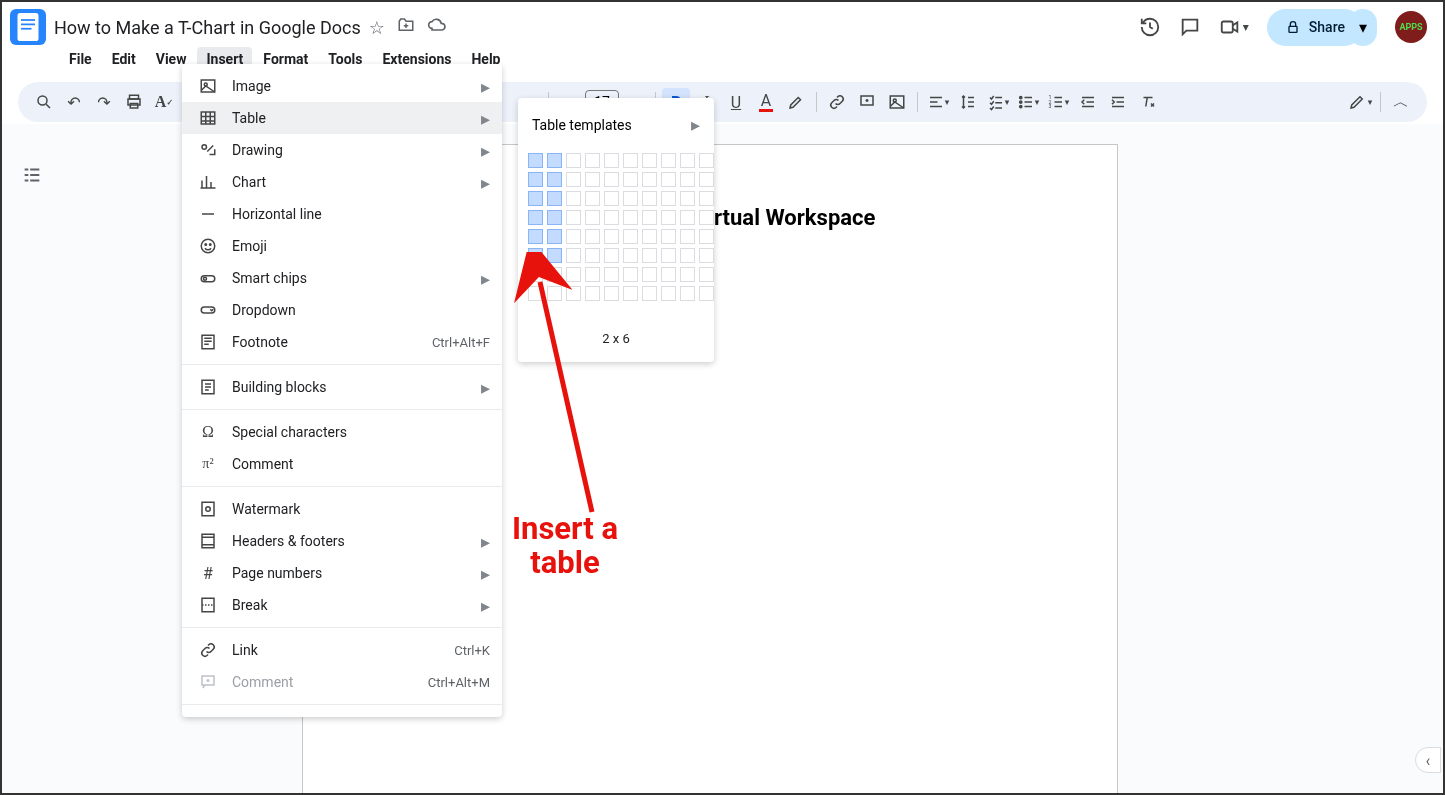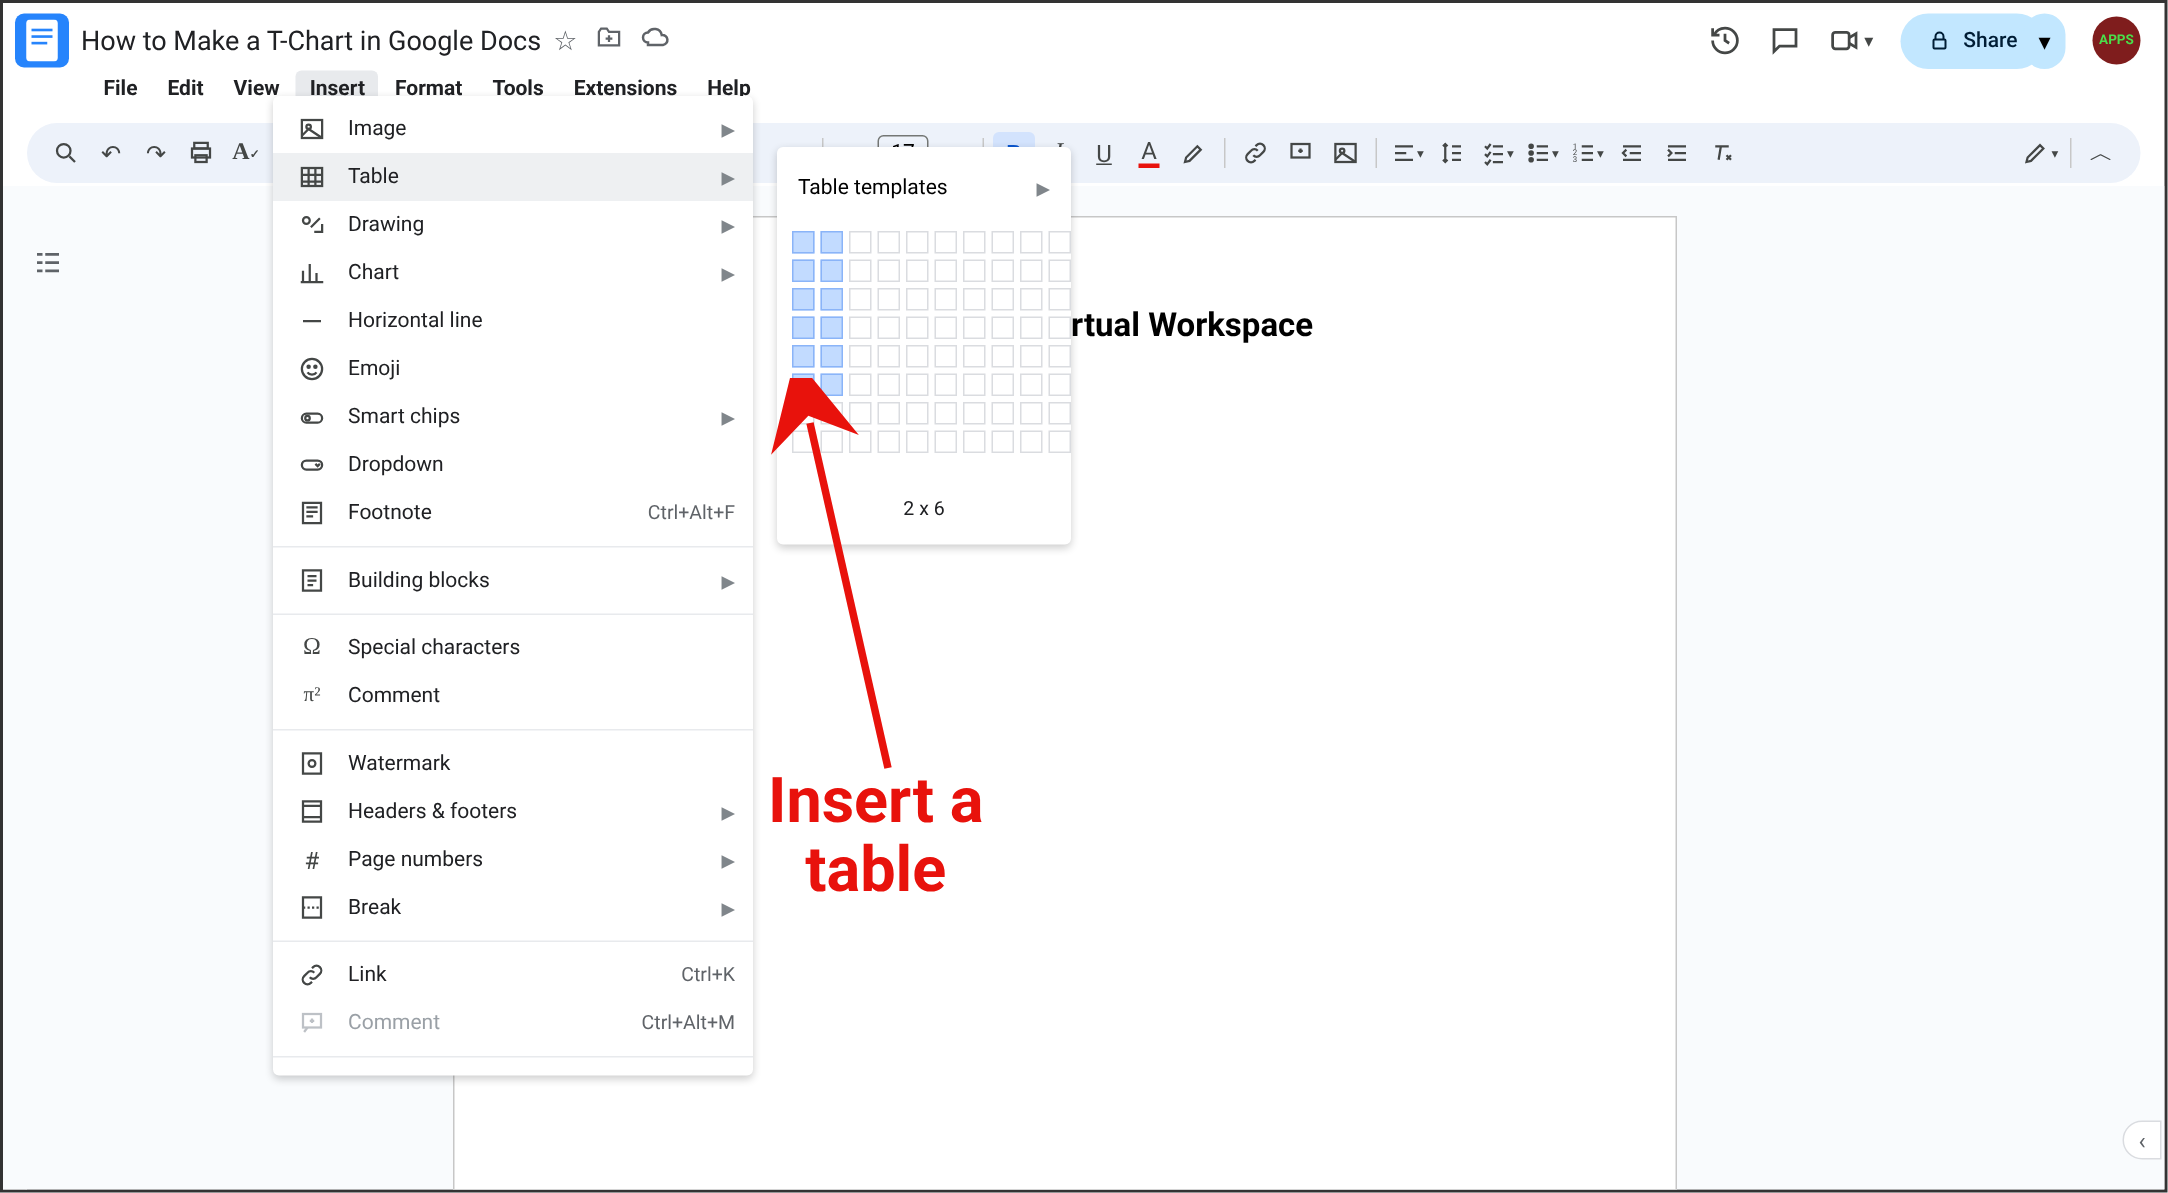--- a/index.html
+++ b/index.html
@@ -48,21 +48,21 @@
 .im-shortcut { font-size: 13px; color: #5f6368; }
 .im-sep { height: 1px; background: #e8eaed; margin: 6px 0; }
 .table-submenu { position: absolute; left: 516px; top: 96px; width: 196px; background: #fff; box-shadow: 0 2px 6px rgba(0,0,0,0.2); border-radius: 4px; z-index: 101; padding: 8px 0; }
 .ts-header { display: flex; align-items: center; justify-content: space-between; padding: 8px 14px; font-size: 14px; cursor: pointer; }
 .ts-grid { padding: 10px 10px 4px 10px; display: grid; grid-template-columns: repeat(10, 17px); grid-template-rows: repeat(8, 17px); gap: 2px; }
 .ts-cell { width: 15px; height: 15px; border: 1px solid #dadce0; background: #fff; cursor: pointer; }
 .ts-cell.sel { background: #c2dbff; border-color: #8ab4f8; }
 .ts-dim { text-align: center; font-size: 13px; padding: 4px 0 8px 0; color: #202124; margin-top: 20px; }
 .annotation { position: absolute; z-index: 200; pointer-events: none; }
 .arrow-svg { position: absolute; left: 500px; top: 250px; }
-.anno-text { position: absolute; left: 510px; top: 510px; color: #e8120c; font-size: 42px; font-family: 'Comic Sans MS', cursive; font-weight: bold; line-height: 1.1; text-align: center; }
+.anno-text { position: absolute; left: 510px; top: 510px; color: #e8120c; font-size: 31px; font-family: 'Comic Sans MS', cursive; font-weight: bold; line-height: 1.1; text-align: center; }
 .side-scroll-btn { position: absolute; right: 2px; bottom: 20px; width: 26px; height: 26px; border: 1px solid #dadce0; border-radius: 13px 0 0 13px; background: #fff; display: flex; align-items: center; justify-content: center; color: #5f6368; cursor: pointer; }
 .v-ruler-ticks { position:absolute; top:0; left:3px; bottom:0; width:10px; }
 .v-ruler-ticks .vt { position:absolute; font-size:10px; color:#80868b; left:0; }
 </style>
 </head>
 <body>
 
 <div class="title-bar">
   <div class="docs-icon">
     <svg viewBox="0 0 24 32">

